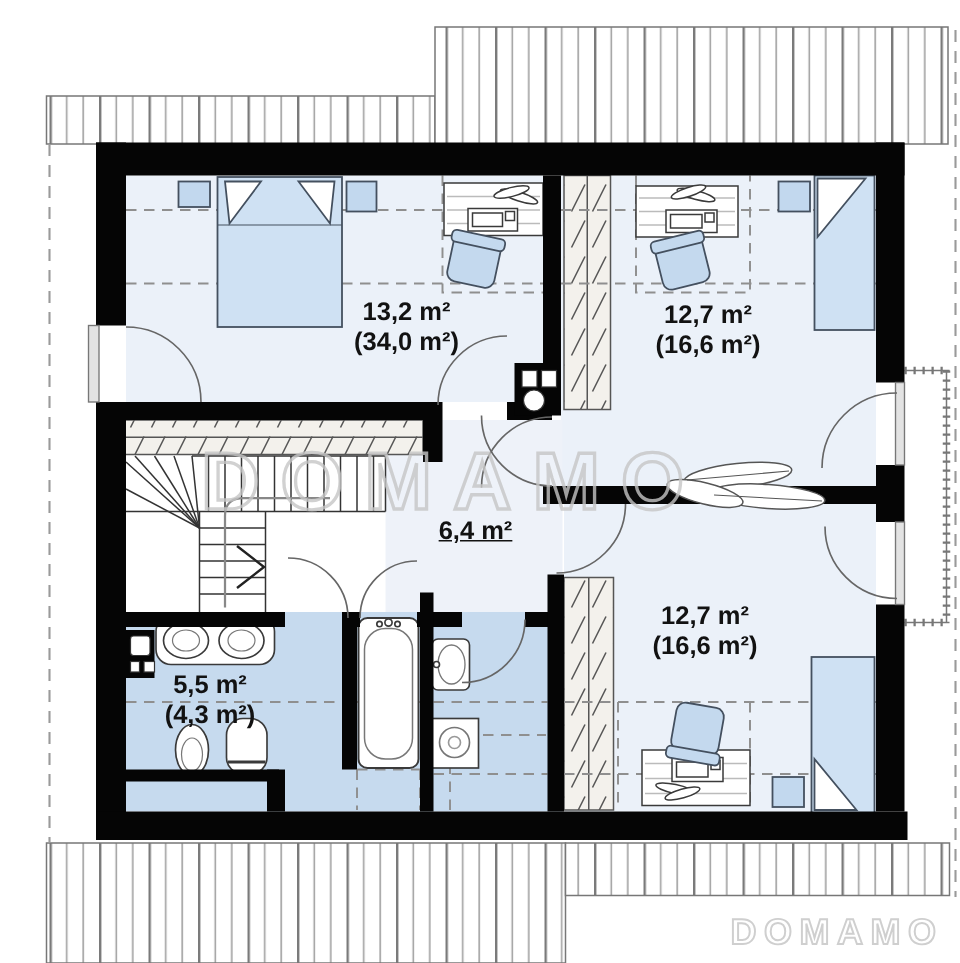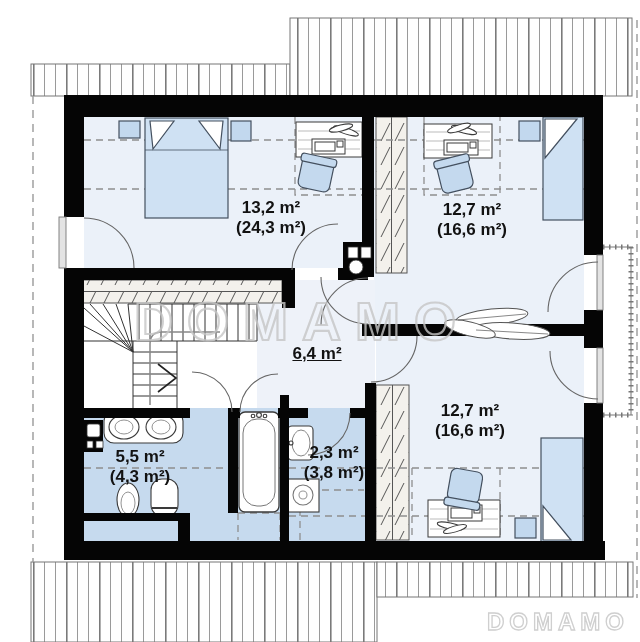--- a/index.html
+++ b/index.html
@@ -294,37 +294,33 @@
     <ellipse cx="492" cy="317" rx="36" ry="8" transform="rotate(-6 492 317)"></ellipse>
     <ellipse cx="512" cy="331" rx="38" ry="8" transform="rotate(4 512 331)"></ellipse>
     <ellipse cx="470" cy="329" rx="26" ry="7" transform="rotate(14 470 329)"></ellipse>
     <line x1="458" y1="320" x2="526" y2="314" stroke-width="0.7"></line>
     <line x1="476" y1="330" x2="548" y2="334" stroke-width="0.7"></line>
   </g>
 </svg>
 
 <div class="room-label" style="left:271px;top:198px;">
   <div>13,2 m²</div>
-  <div>(24,3 m²)</div>
+  <div>(34,0 m²)</div>
 </div>
 <div class="room-label" style="left:472px;top:200px;">
   <div>12,7 m²</div>
   <div>(16,6 m²)</div>
 </div>
 <div class="room-label" style="left:317px;top:344px;text-decoration:underline;">
   <div>6,4 m²</div>
 </div>
 <div class="room-label" style="left:140px;top:447px;text-align:center;">
   <div>5,5 m²</div>
   <div>(4,3 m²)</div>
 </div>
-<div class="room-label" style="left:334px;top:443px;">
-  <div>2,3 m²</div>
-  <div>(3,8 m²)</div>
-</div>
 <div class="room-label" style="left:470px;top:401px;">
   <div>12,7 m²</div>
   <div>(16,6 m²)</div>
 </div>
 
 <div class="watermark-center">DOMAMO</div>
 <div class="watermark-corner">DOMAMO</div>
 </div>
 
 </body></html>

